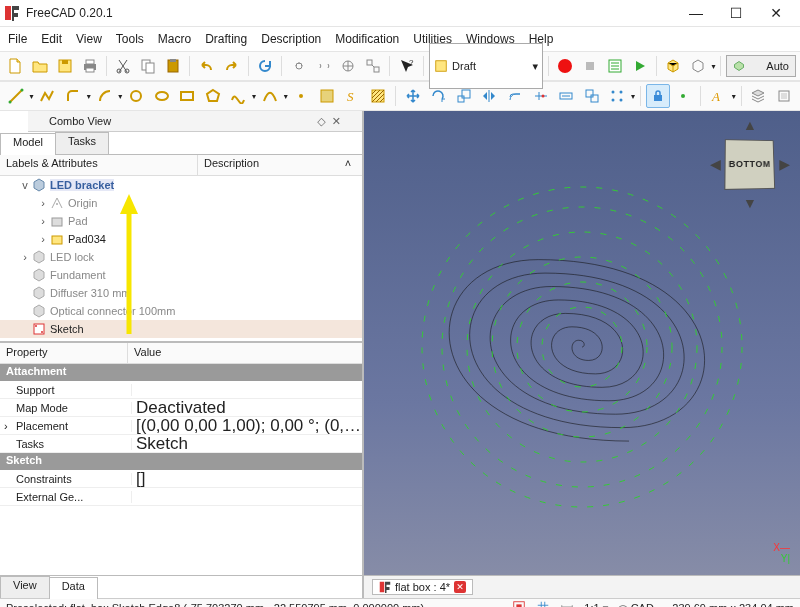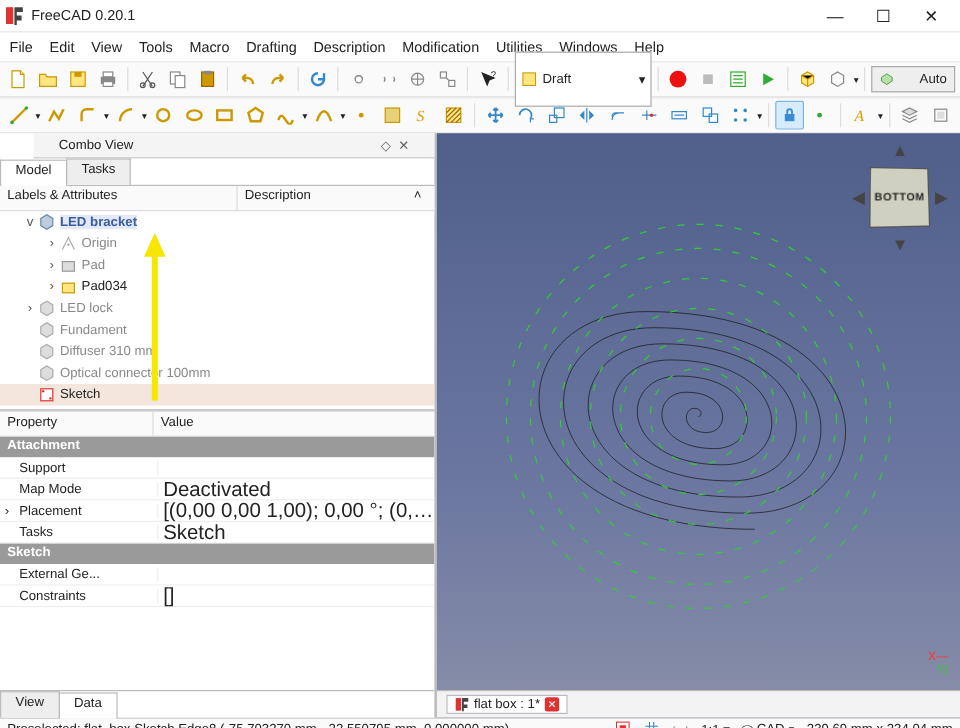--- a/index.html
+++ b/index.html
@@ -534,26 +534,26 @@
       <div class="prop-row">
           <div class="p1 expand">Placement</div>
           <div class="p2">[(0,00 0,00 1,00); 0,00 °; (0,00 mm  0,00 mm  0,...</div>
         </div>
       <div class="prop-row">
           <div class="p1">Tasks</div>
           <div class="p2">Sketch</div>
         </div>
       <div class="prop-group">Sketch</div>
       <div class="prop-row">
+          <div class="p1">Constraints</div>
+          <div class="p2">[]</div>
+        </div>
+      <div class="prop-row">
           <div class="p1">External Ge...</div>
           <div class="p2"></div>
-        </div>
-      <div class="prop-row">
-          <div class="p1">Constraints</div>
-          <div class="p2">[]</div>
         </div>
     </div>
     <div class="vd-tabs">
       <div class="tab">View</div>
       <div class="tab active">Data</div>
     </div>
   </div>
 
   <div class="viewport">
     <svg class="spiral" width="380" height="380" viewBox="-190 -190 380 380">
@@ -581,21 +581,21 @@
     <div class="axes">
       <div style="text-align:right;">X<span style="color:#f33;">—</span></div>
       <div class="y" style="text-align:right;">Y<span style="color:#3c3;">|</span></div>
     </div>
     <div class="vp-tabs">
       <div class="doc-tab">
         <svg width="12" height="12" viewBox="0 0 16 16">
             <rect x="1" y="1" width="6" height="14" fill="#d33"></rect>
             <path d="M8 1h7v4h-5v3h4v4h-4v4h-2z" fill="#444"></path>
           </svg>
-        <span>flat box : 1*</span>
+        <span>flat box : 4*</span>
         <span class="close">✕</span>
       </div>
     </div>
   </div>
 </div>
 
 <div class="statusbar">
   <span>Preselected: flat_box.Sketch.Edge8 (-75.703270 mm, -22.550795 mm, 0.000000 mm)</span>
   <span class="right">
     <span><svg width="14" height="14" viewBox="0 0 16 16">

